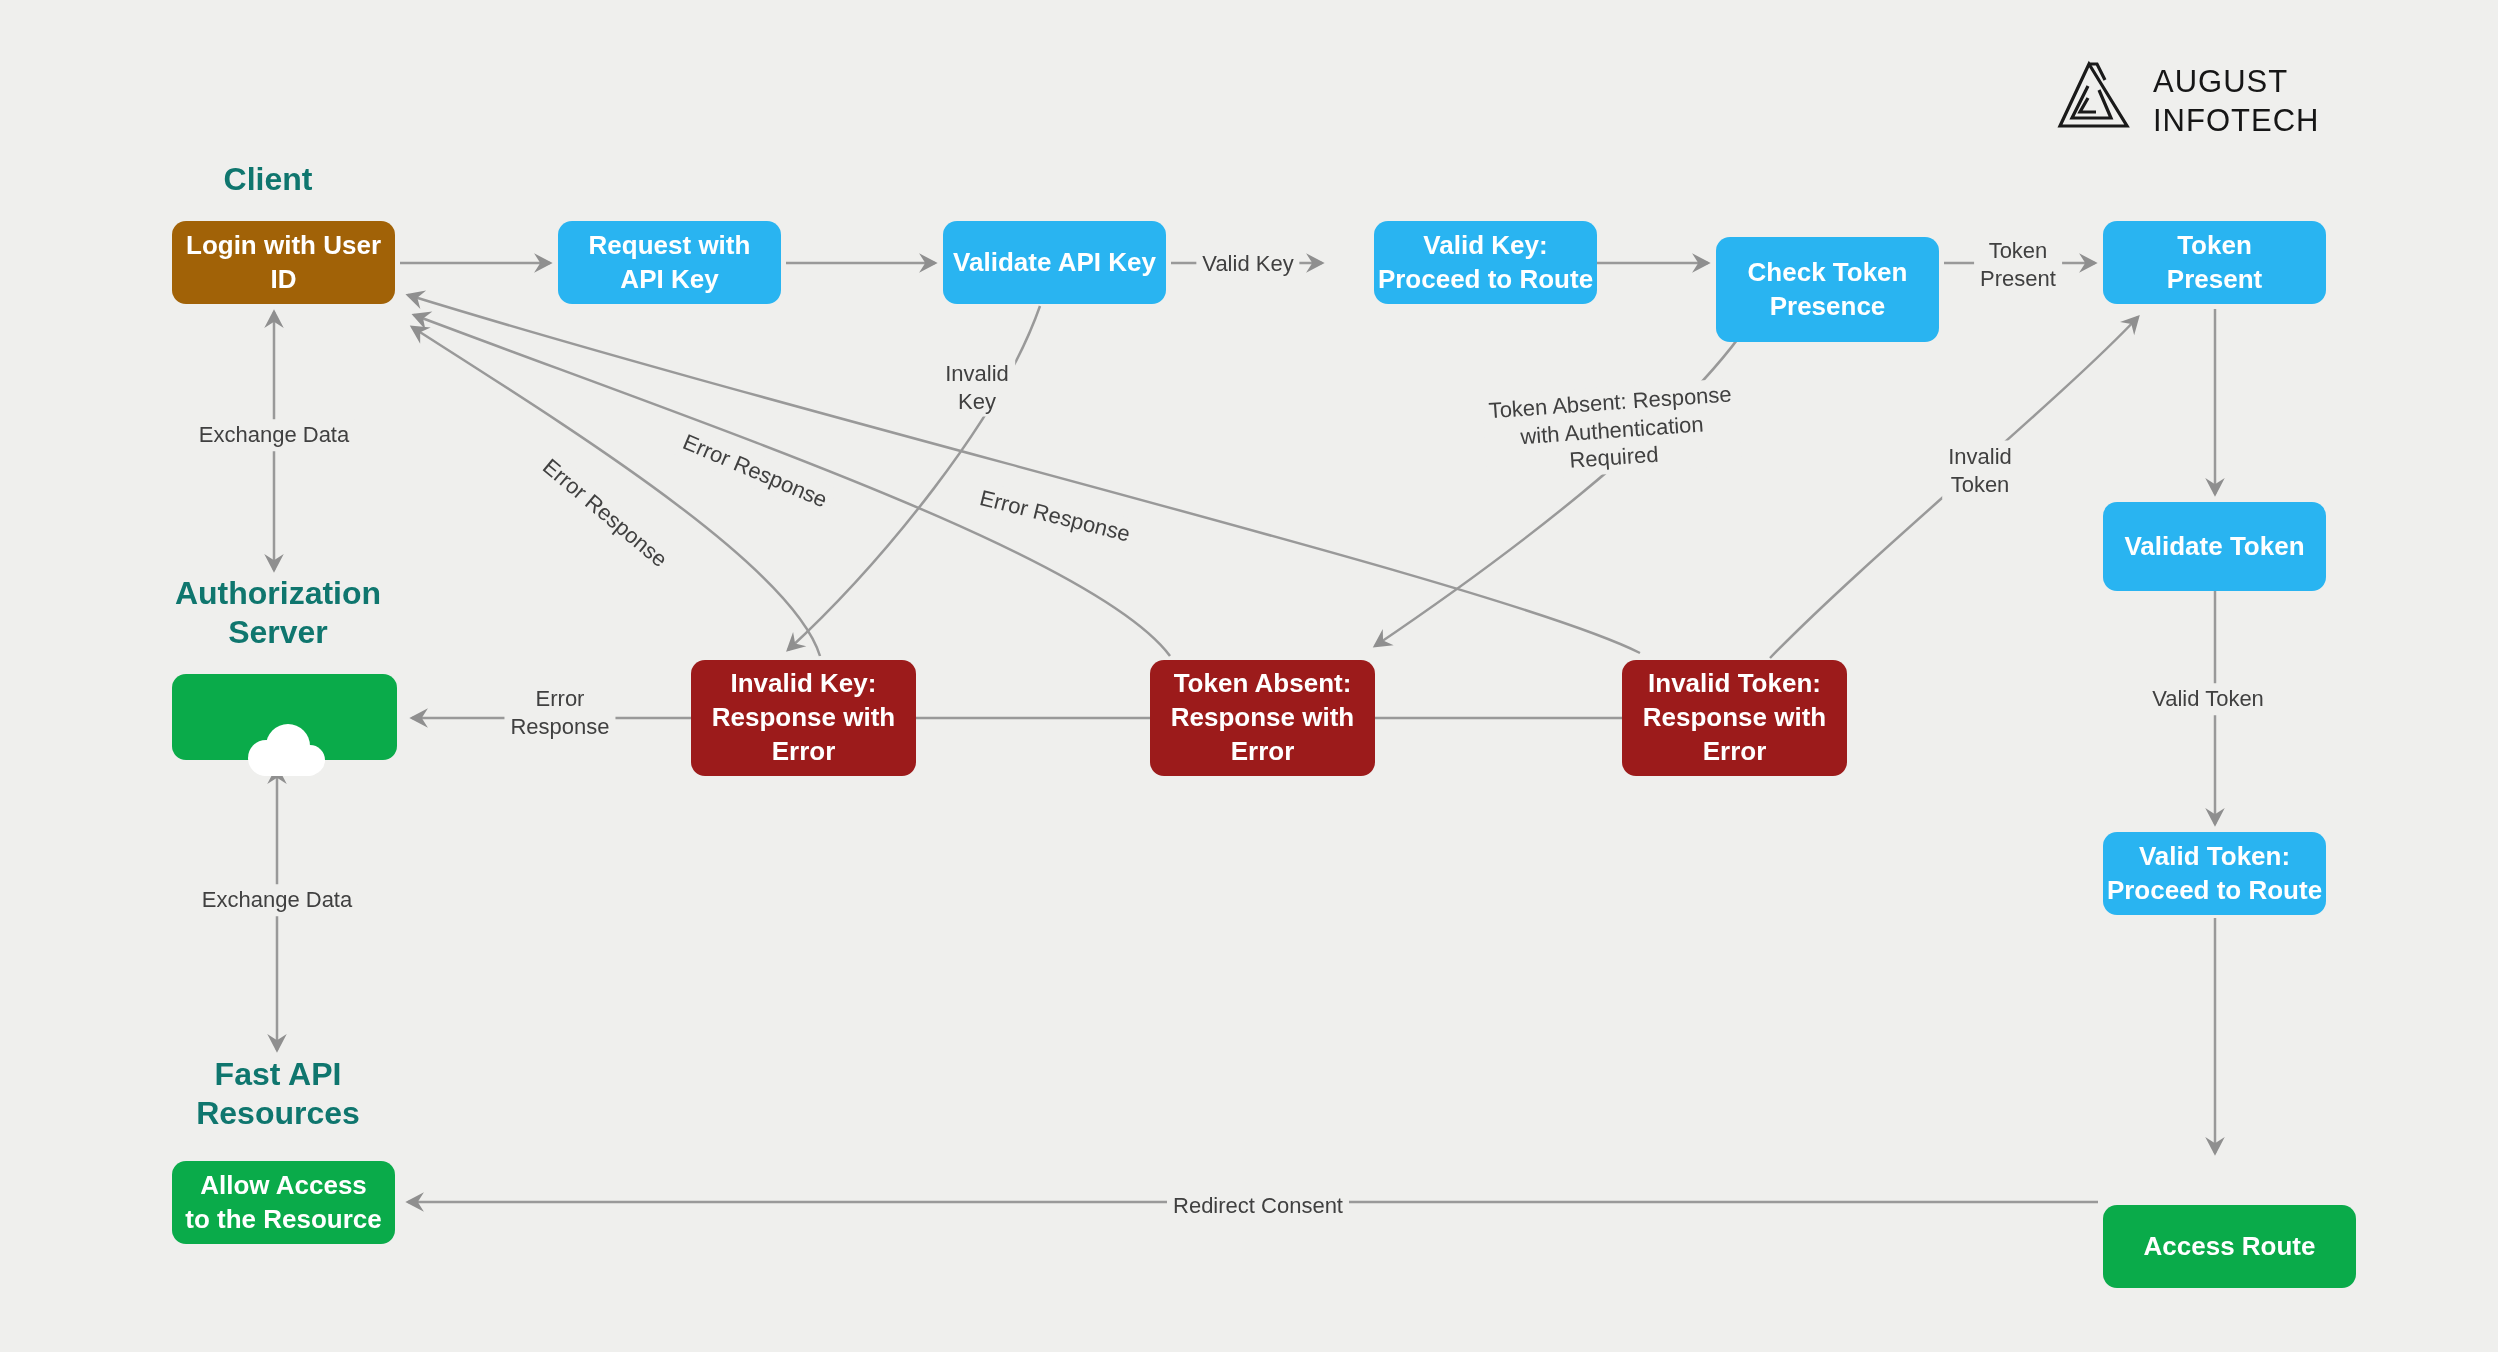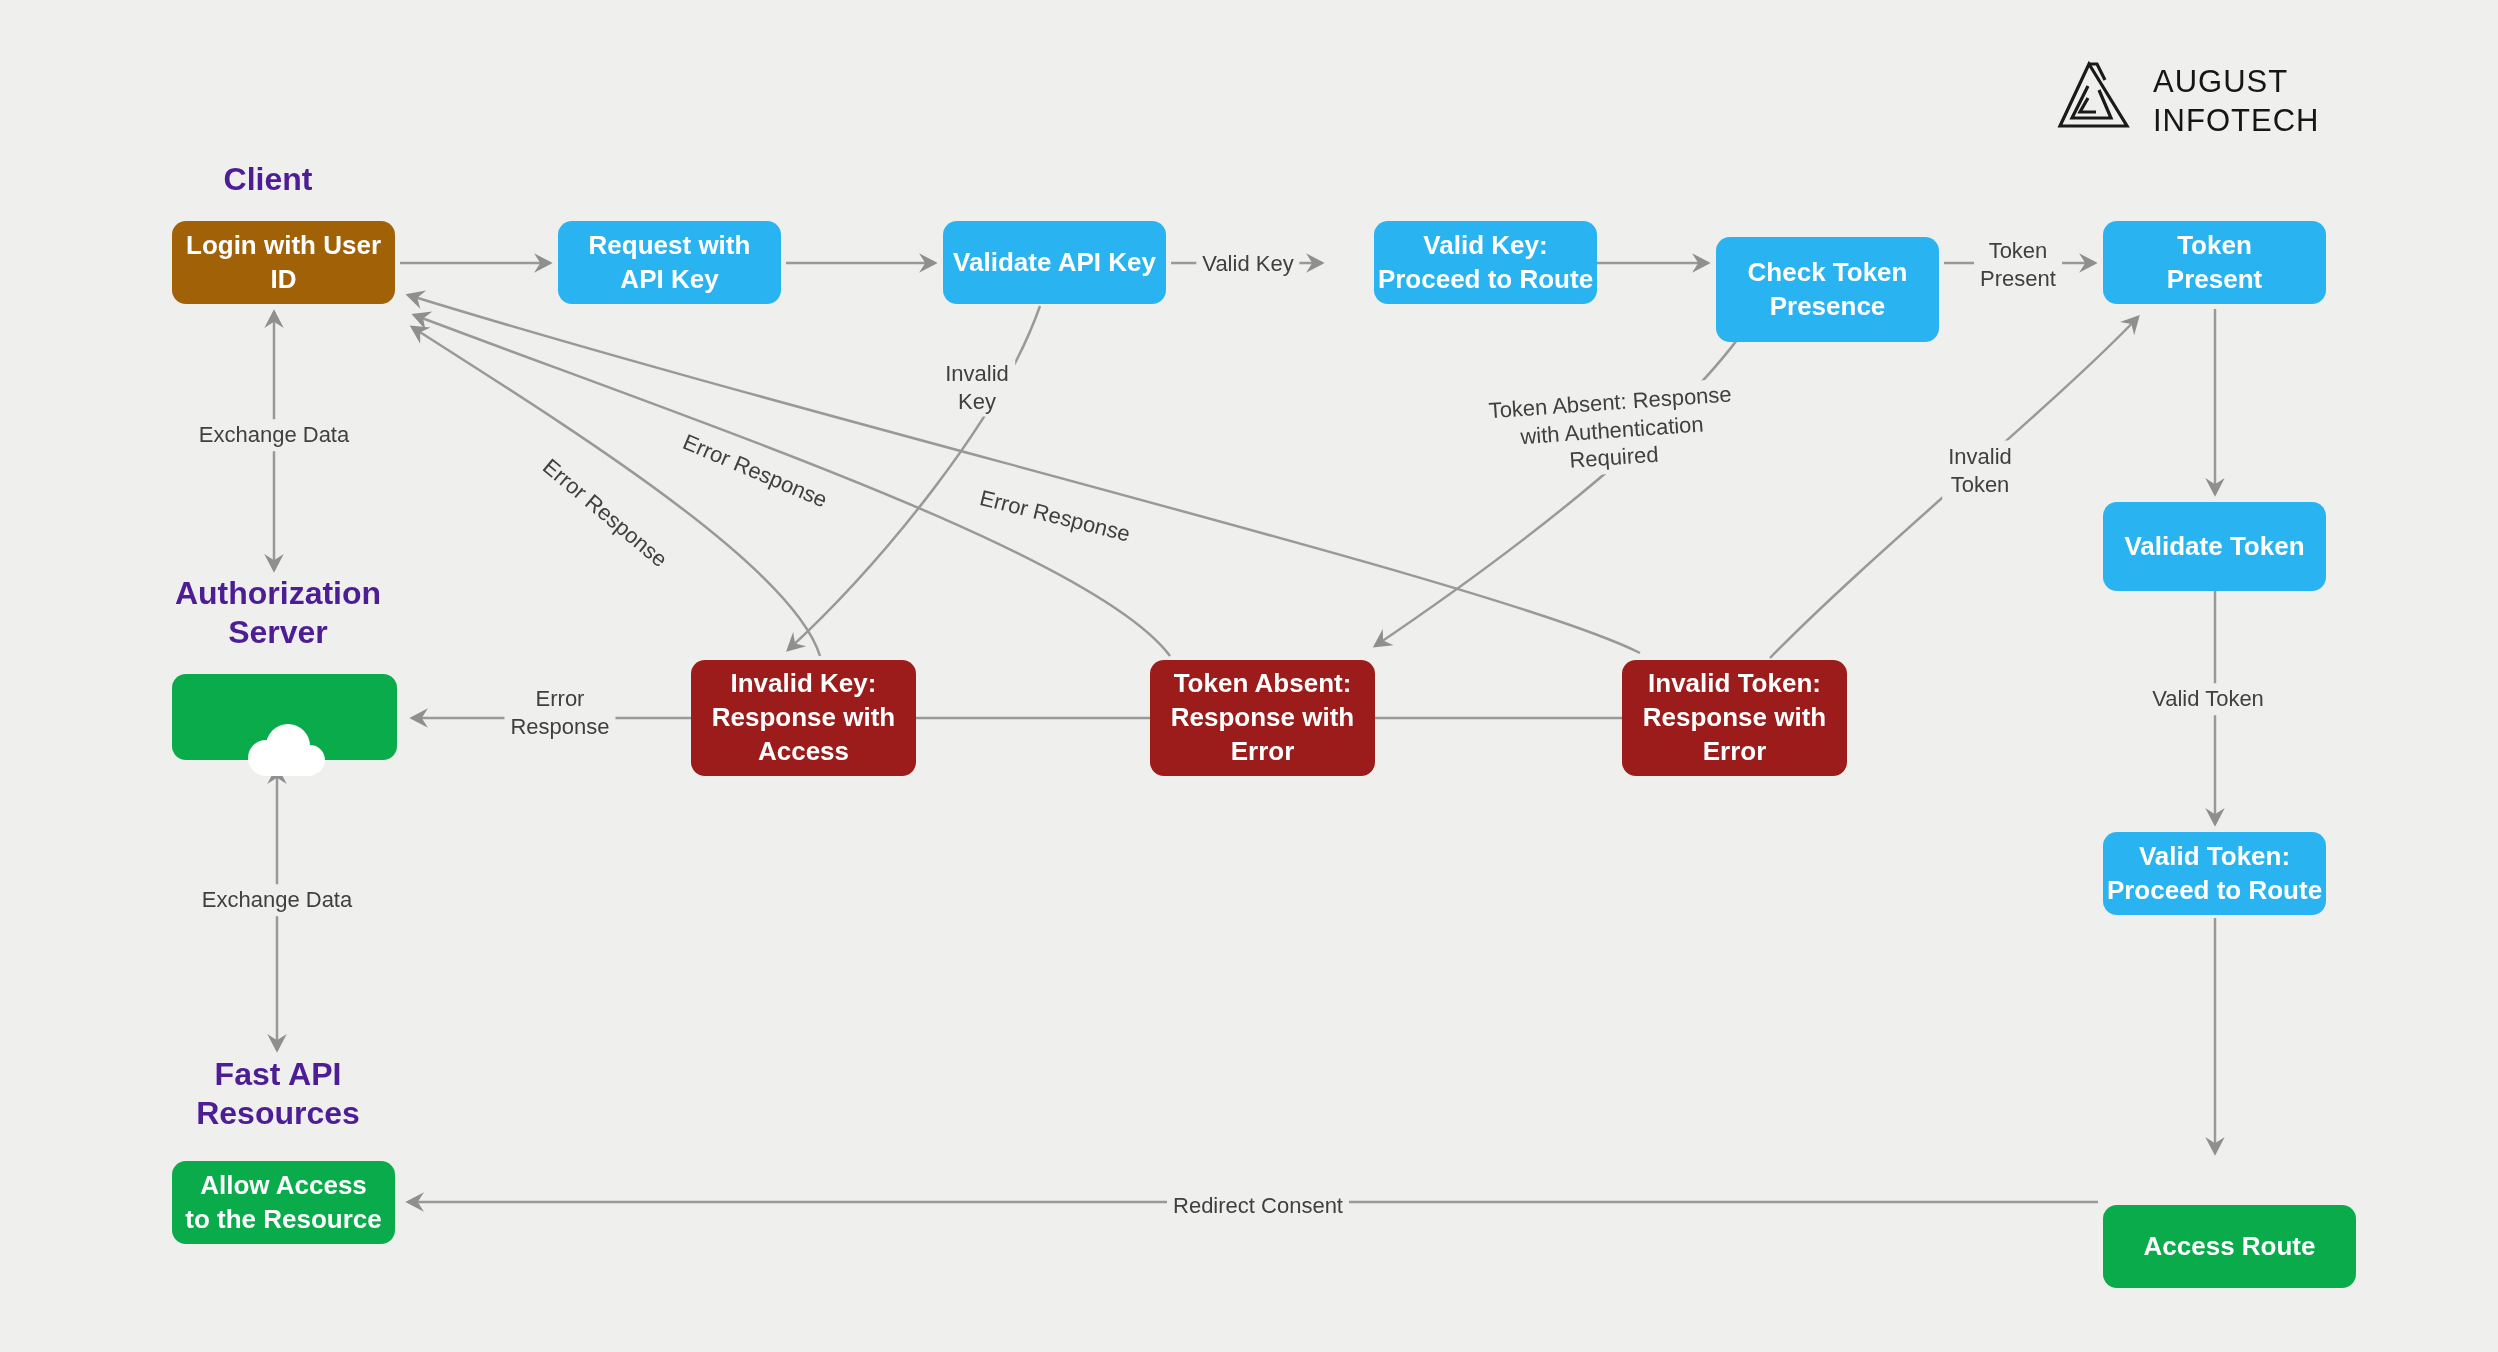--- a/index.html
+++ b/index.html
@@ -38,21 +38,21 @@
   .n-valid-token-route{left:2103px;top:832px;width:223px;height:83px;}
   .n-access-route{left:2103px;top:1205px;width:253px;height:83px;}
   .n-invalid-key{left:691px;top:660px;width:225px;height:116px;}
   .n-token-absent{left:1150px;top:660px;width:225px;height:116px;}
   .n-invalid-token{left:1622px;top:660px;width:225px;height:116px;}
   .n-auth-cloud{left:172px;top:674px;width:225px;height:86px;}
   .n-allow-access{left:172px;top:1161px;width:223px;height:83px;}
 
   .heading{
     position:absolute;z-index:2;
-    color:#4c1d95;font-weight:bold;font-size:32px;line-height:1.22;
+    color:#0f766e;font-weight:bold;font-size:32px;line-height:1.22;
     text-align:center;white-space:pre-line;
   }
   .h-client{left:158px;top:160px;width:220px;}
   .h-auth{left:128px;top:574px;width:300px;}
   .h-fastapi{left:128px;top:1055px;width:300px;}
 
   .edge-label{
     position:absolute;z-index:2;
     transform:translate(-50%,-50%);
     background:#efefed;
@@ -135,21 +135,21 @@
   <div class="node blue n-check-token">Check Token
 Presence</div>
   <div class="node blue n-token-present">Token
 Present</div>
   <div class="node blue n-validate-token">Validate Token</div>
   <div class="node blue n-valid-token-route">Valid Token:
 Proceed to Route</div>
   <div class="node green n-access-route">Access Route</div>
   <div class="node red n-invalid-key">Invalid Key:
 Response with
-Access</div>
+Error</div>
   <div class="node red n-token-absent">Token Absent:
 Response with
 Error</div>
   <div class="node red n-invalid-token">Invalid Token:
 Response with
 Error</div>
   <div class="node green n-allow-access">Allow Access
 to the Resource</div>
 
   <div class="node green n-auth-cloud">

